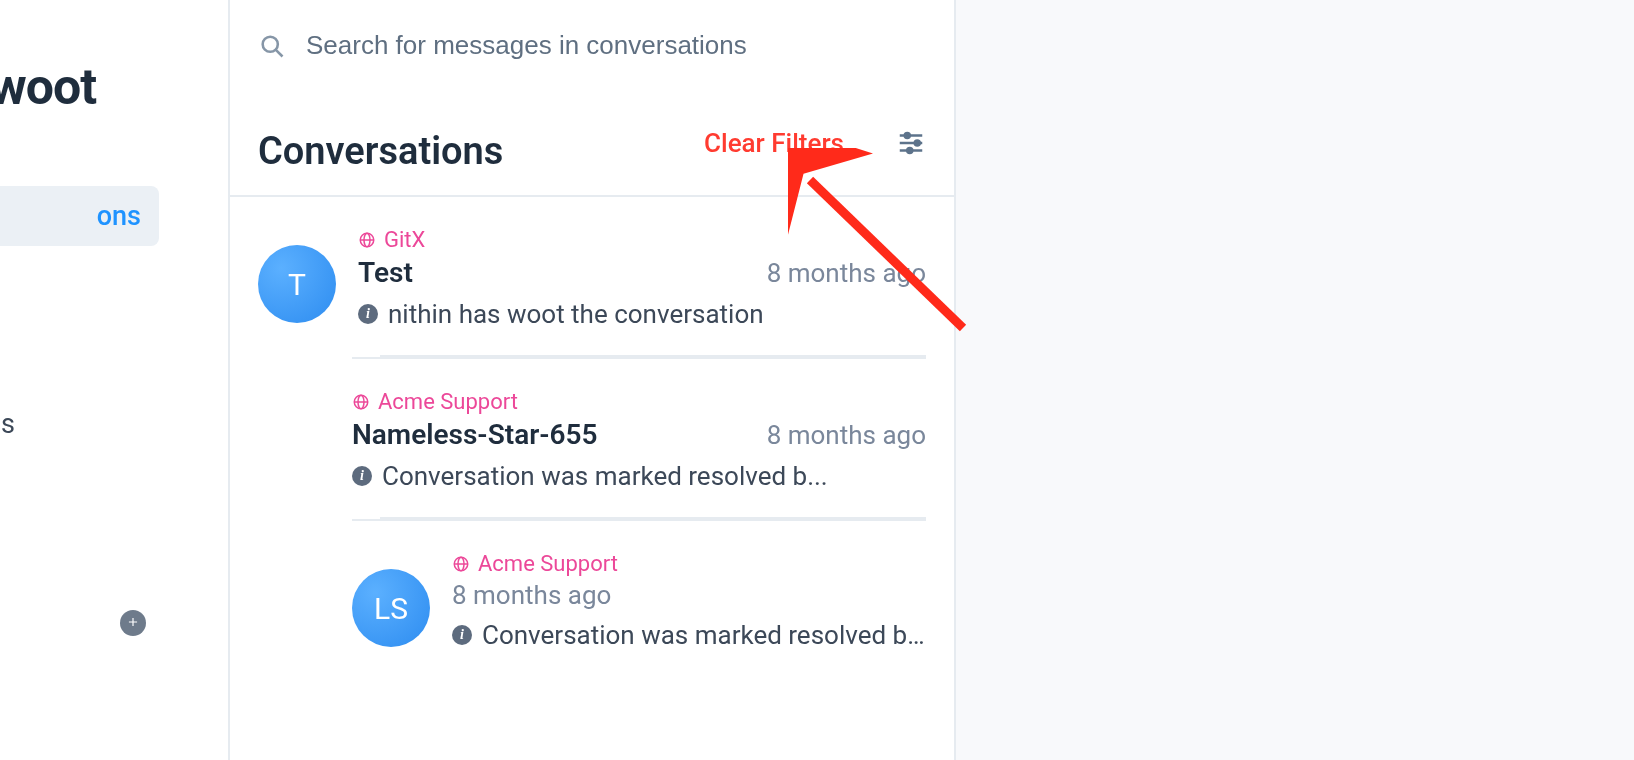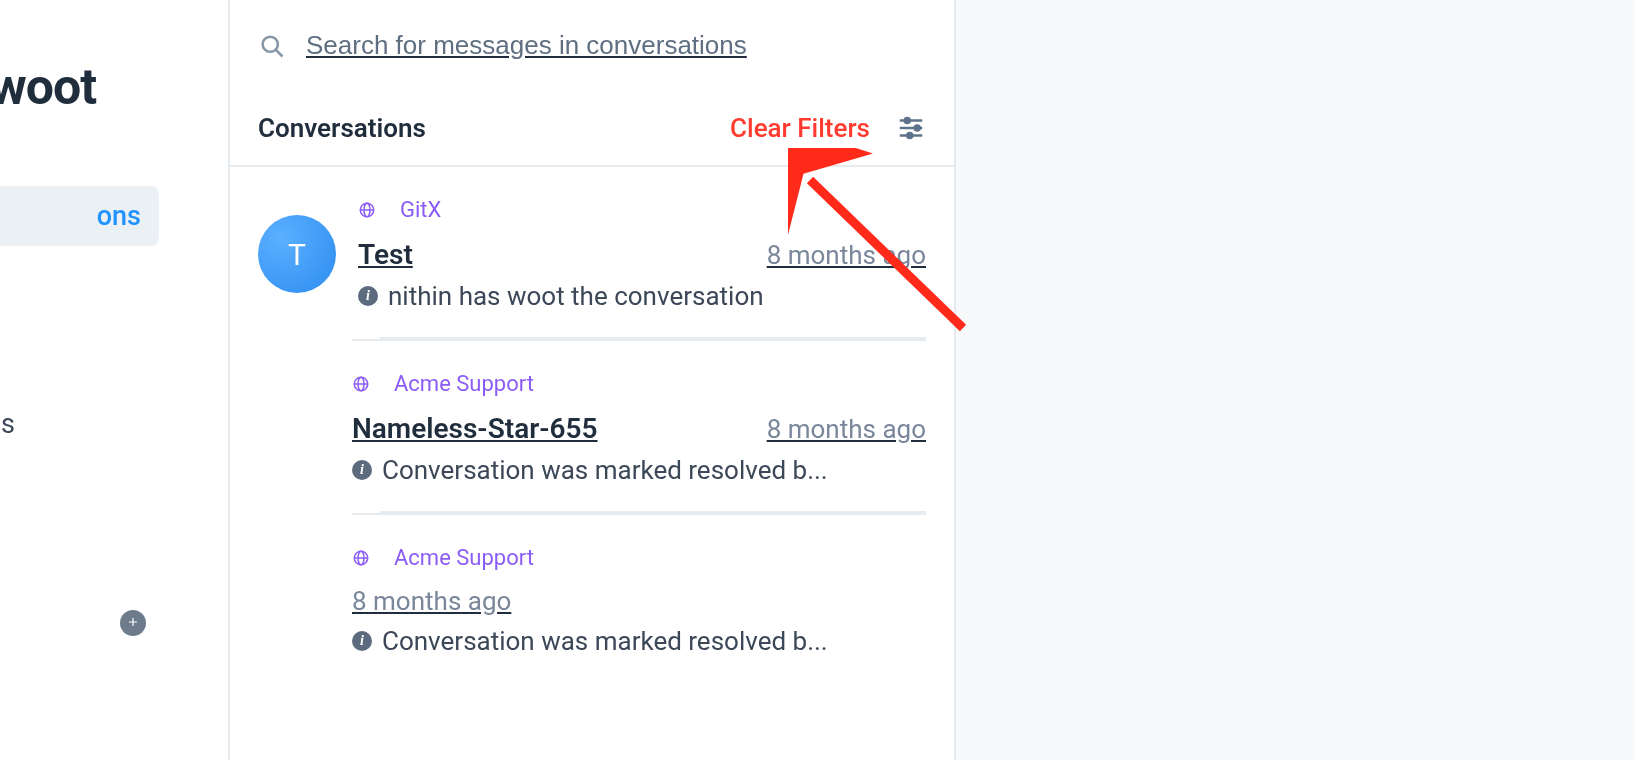--- a/index.html
+++ b/index.html
@@ -82,48 +82,48 @@
     }
     .rightpane {
       flex: 1;
       background: #f8f9fb;
     }
     .search-row {
       display: flex;
       align-items: center;
       gap: 20px;
       padding: 30px 28px 10px 28px;
-      text-decoration: underline;
     }
     .search-icon { color: #8696a7; display: flex; }
     .search-icon svg { width: 28px; height: 28px; }
     .search-input {
       border: none;
       outline: none;
       font-size: 26px;
       color: #3c4858;
       flex: 1;
       background: transparent;
     }
     .search-input::placeholder { color: #5f6f81; }
     .header-row {
       display: flex;
       align-items: center;
       justify-content: space-between;
       padding: 42px 28px 22px 28px;
     }
     .page-title {
-      font-size: 26px;
+      font-size: 38px;
       font-weight: 600;
       color: #1f2d3d;
+      margin-top: 16px;
     }
     .header-actions {
       display: flex;
       align-items: center;
-      gap: 26px;
+      gap: 52px;
     }
     .clear-filters {
       color: #ff3b30;
       font-size: 26px;
       font-weight: 500;
       cursor: pointer;
     }
     .filter-icon { color: #5d738b; display: flex; cursor: pointer; }
     .filter-icon svg { width: 30px; height: 30px; }
     .divider { border-top: 2px solid #e6ebf0; }
@@ -156,32 +156,31 @@
     }
     .content {
       display: flex;
       flex-direction: column;
       flex: 1;
       min-width: 0;
     }
     .channel-row {
       display: flex;
       align-items: center;
-      gap: 24px;
-      color: #8b5cf6;
+      gap: 8px;
+      color: #ec4899;
       font-size: 22px;
     }
     .globe-icon { display: flex; }
     .globe-icon svg { width: 18px; height: 18px; }
     .title-row {
       display: flex;
       align-items: baseline;
       justify-content: space-between;
-      margin-top: 16px;
-      text-decoration: underline;
+      margin-top: 4px;
     }
     .convo-title {
       font-size: 28px;
       font-weight: 600;
       color: #1f2d3d;
     }
     .convo-time {
       font-size: 26px;
       color: #7a879b;
       font-weight: 400;
@@ -325,20 +324,21 @@
           <div class="msg-row">
             <span class="info-icon">i</span>
             <span class="msg-text">Conversation was marked resolved b...</span>
           </div>
         </div>
       </div>
 
       <div class="sep"></div>
 
       <div class="convo">
+        <div class="avatar">LS</div>
         <div class="content">
           <div class="channel-row">
             <span class="globe-icon">
               <svg viewBox="0 0 24 24" fill="none" stroke="currentColor" stroke-width="2">
                 <circle cx="12" cy="12" r="9"></circle>
                   <ellipse cx="12" cy="12" rx="4" ry="9"></ellipse>
                   <line x1="3" y1="12" x2="21" y2="12"></line>
               </svg>
             </span>
             <span>Acme Support</span>

